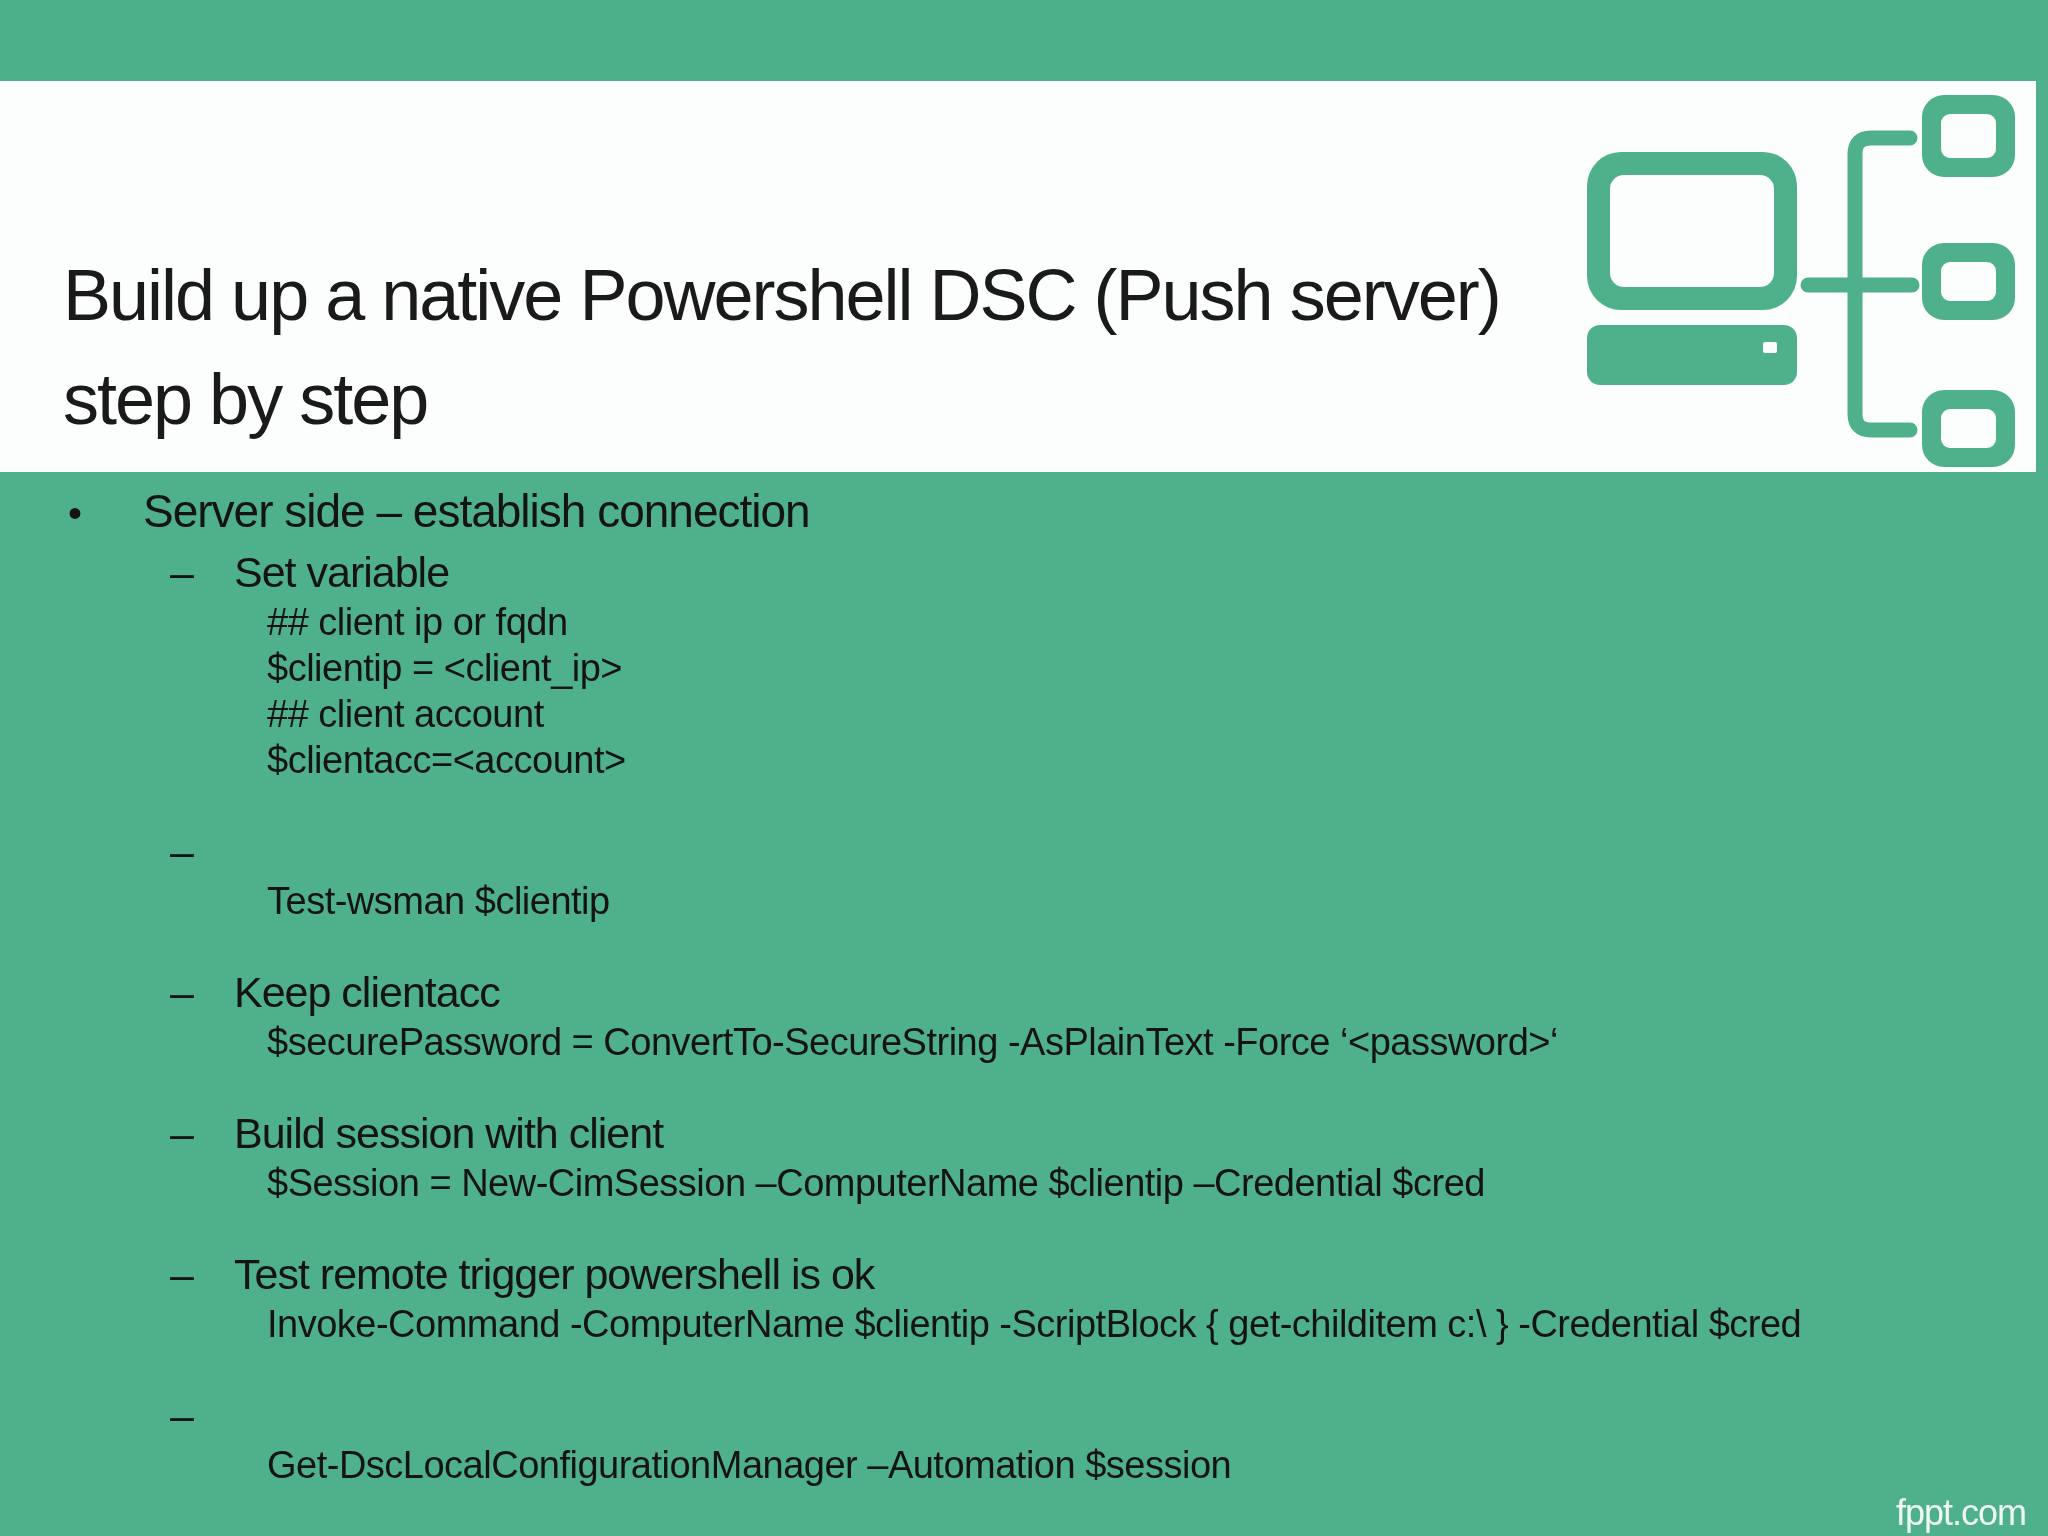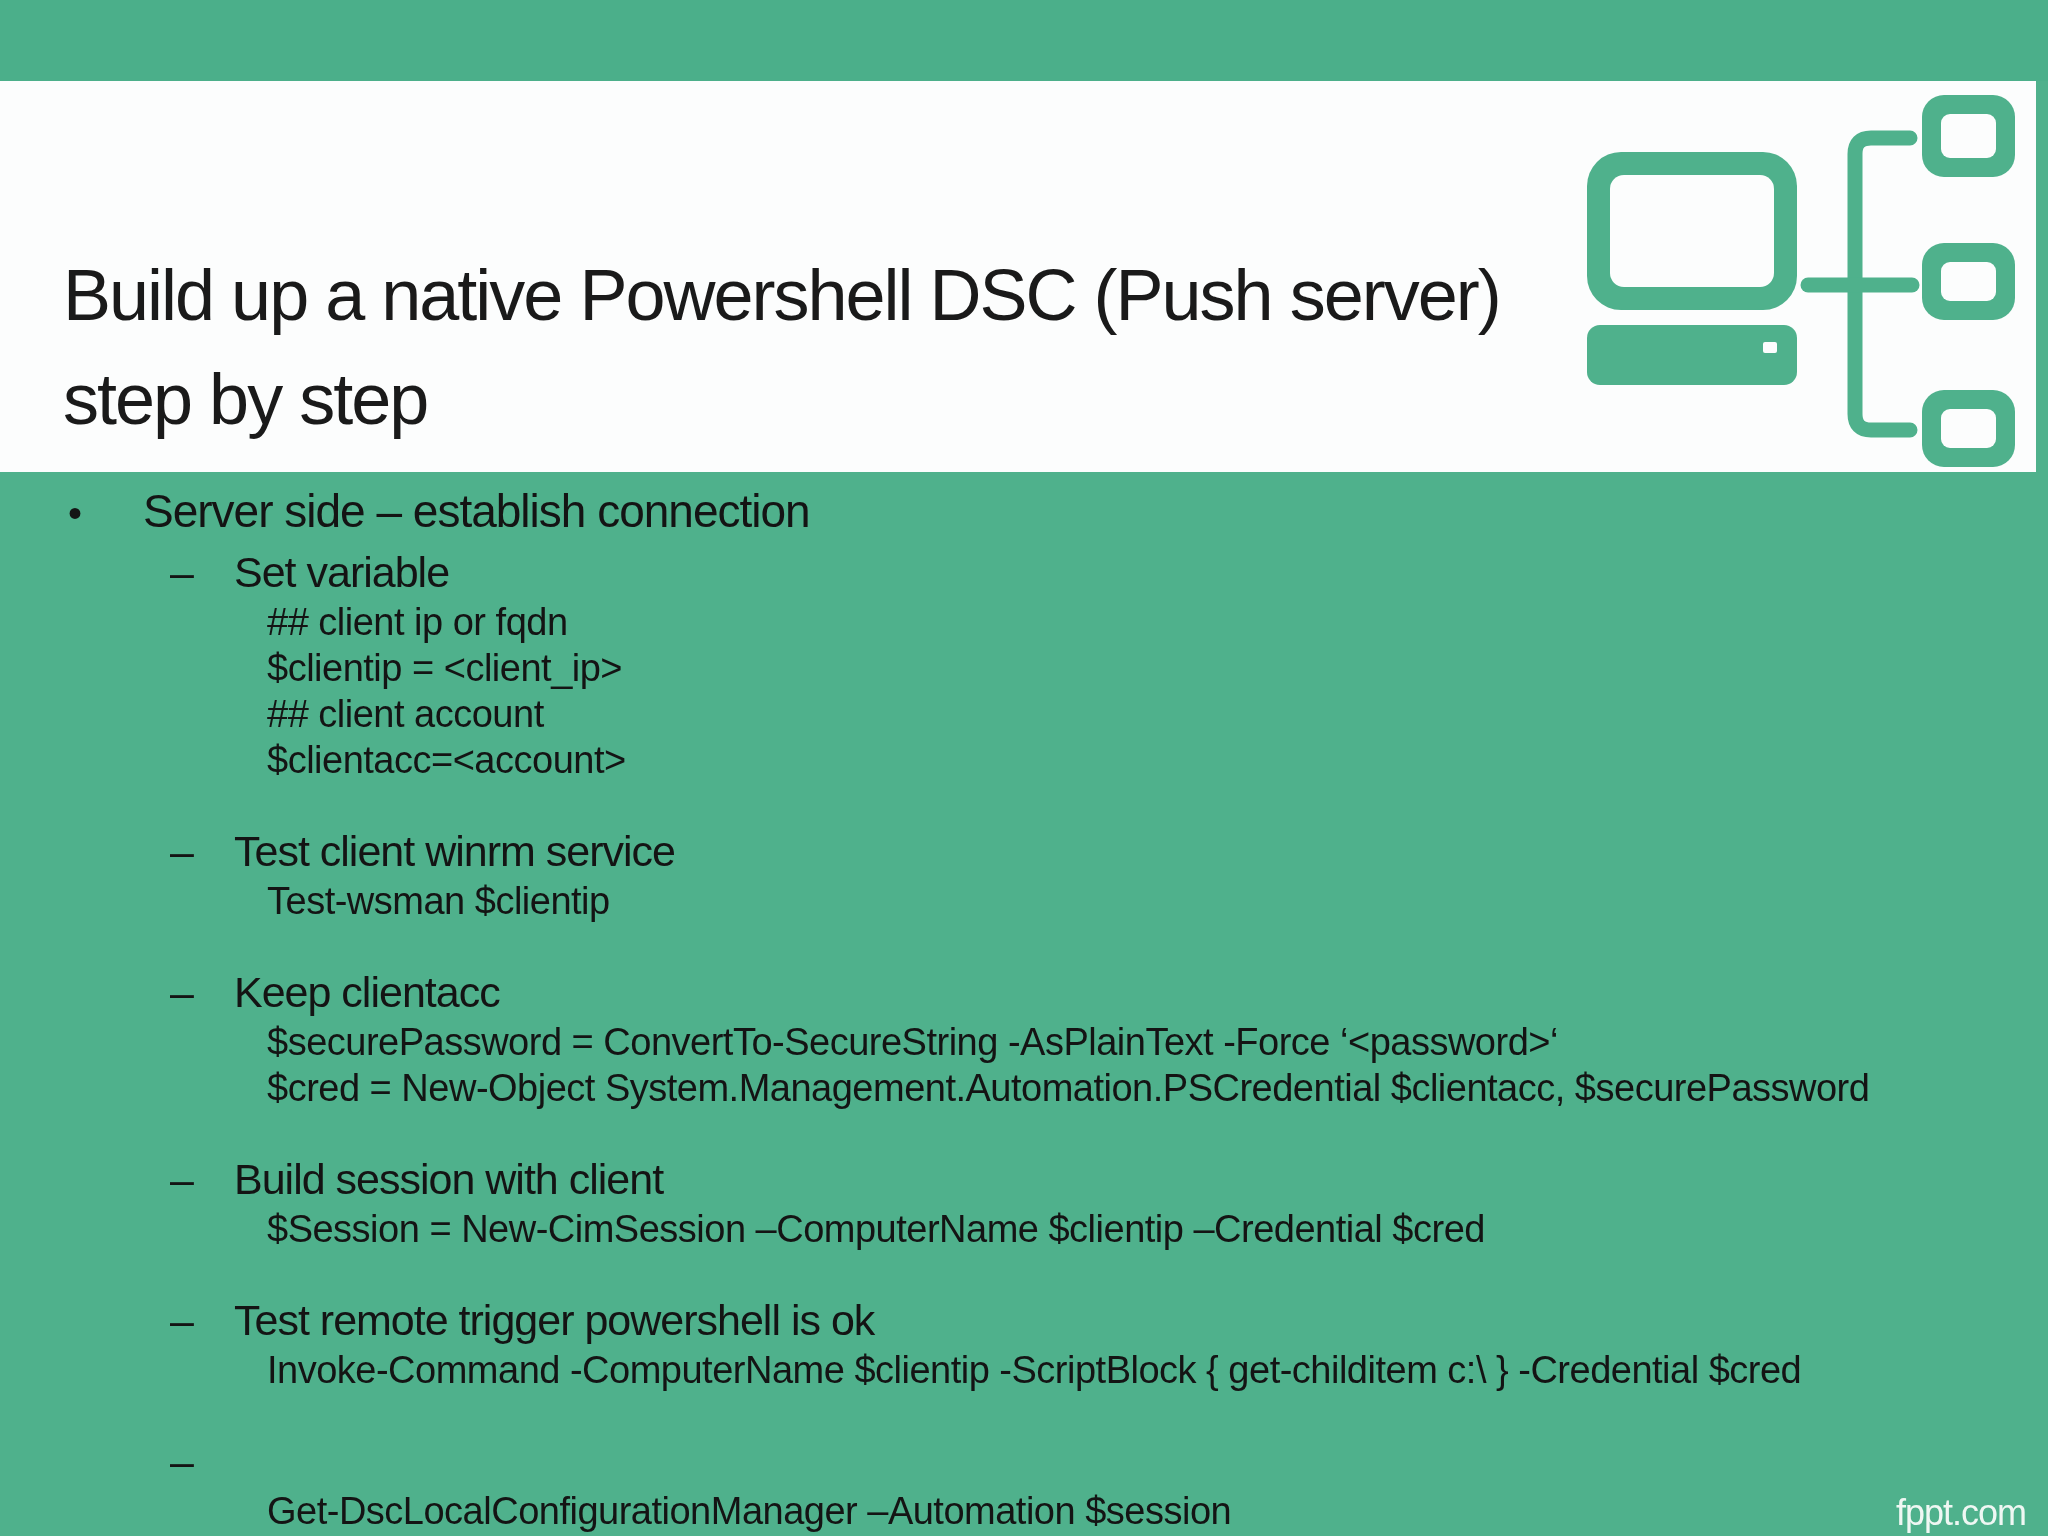--- a/index.html
+++ b/index.html
@@ -113,32 +113,30 @@
       </div>
       <div class="code">## client ip or fqdn</div>
       <div class="code">$clientip = &lt;client_ip&gt;</div>
       <div class="code">## client account</div>
       <div class="code">$clientacc=&lt;account&gt;</div>
     </div>
 
     <div class="group">
       <div class="l2">
         <span class="marker">–</span>
-        <span>Test client winrm service</span>
       </div>
       <div class="code">Test-wsman $clientip</div>
     </div>
 
     <div class="group">
       <div class="l2">
         <span class="marker">–</span>
         <span>Keep clientacc</span>
       </div>
       <div class="code">$securePassword = ConvertTo-SecureString -AsPlainText -Force ‘&lt;password&gt;‘</div>
-      <div class="code">$cred = New-Object System.Management.Automation.PSCredential $clientacc, $securePassword</div>
     </div>
 
     <div class="group">
       <div class="l2">
         <span class="marker">–</span>
         <span>Build session with client</span>
       </div>
       <div class="code">$Session = New-CimSession –ComputerName $clientip –Credential $cred</div>
     </div>
 

